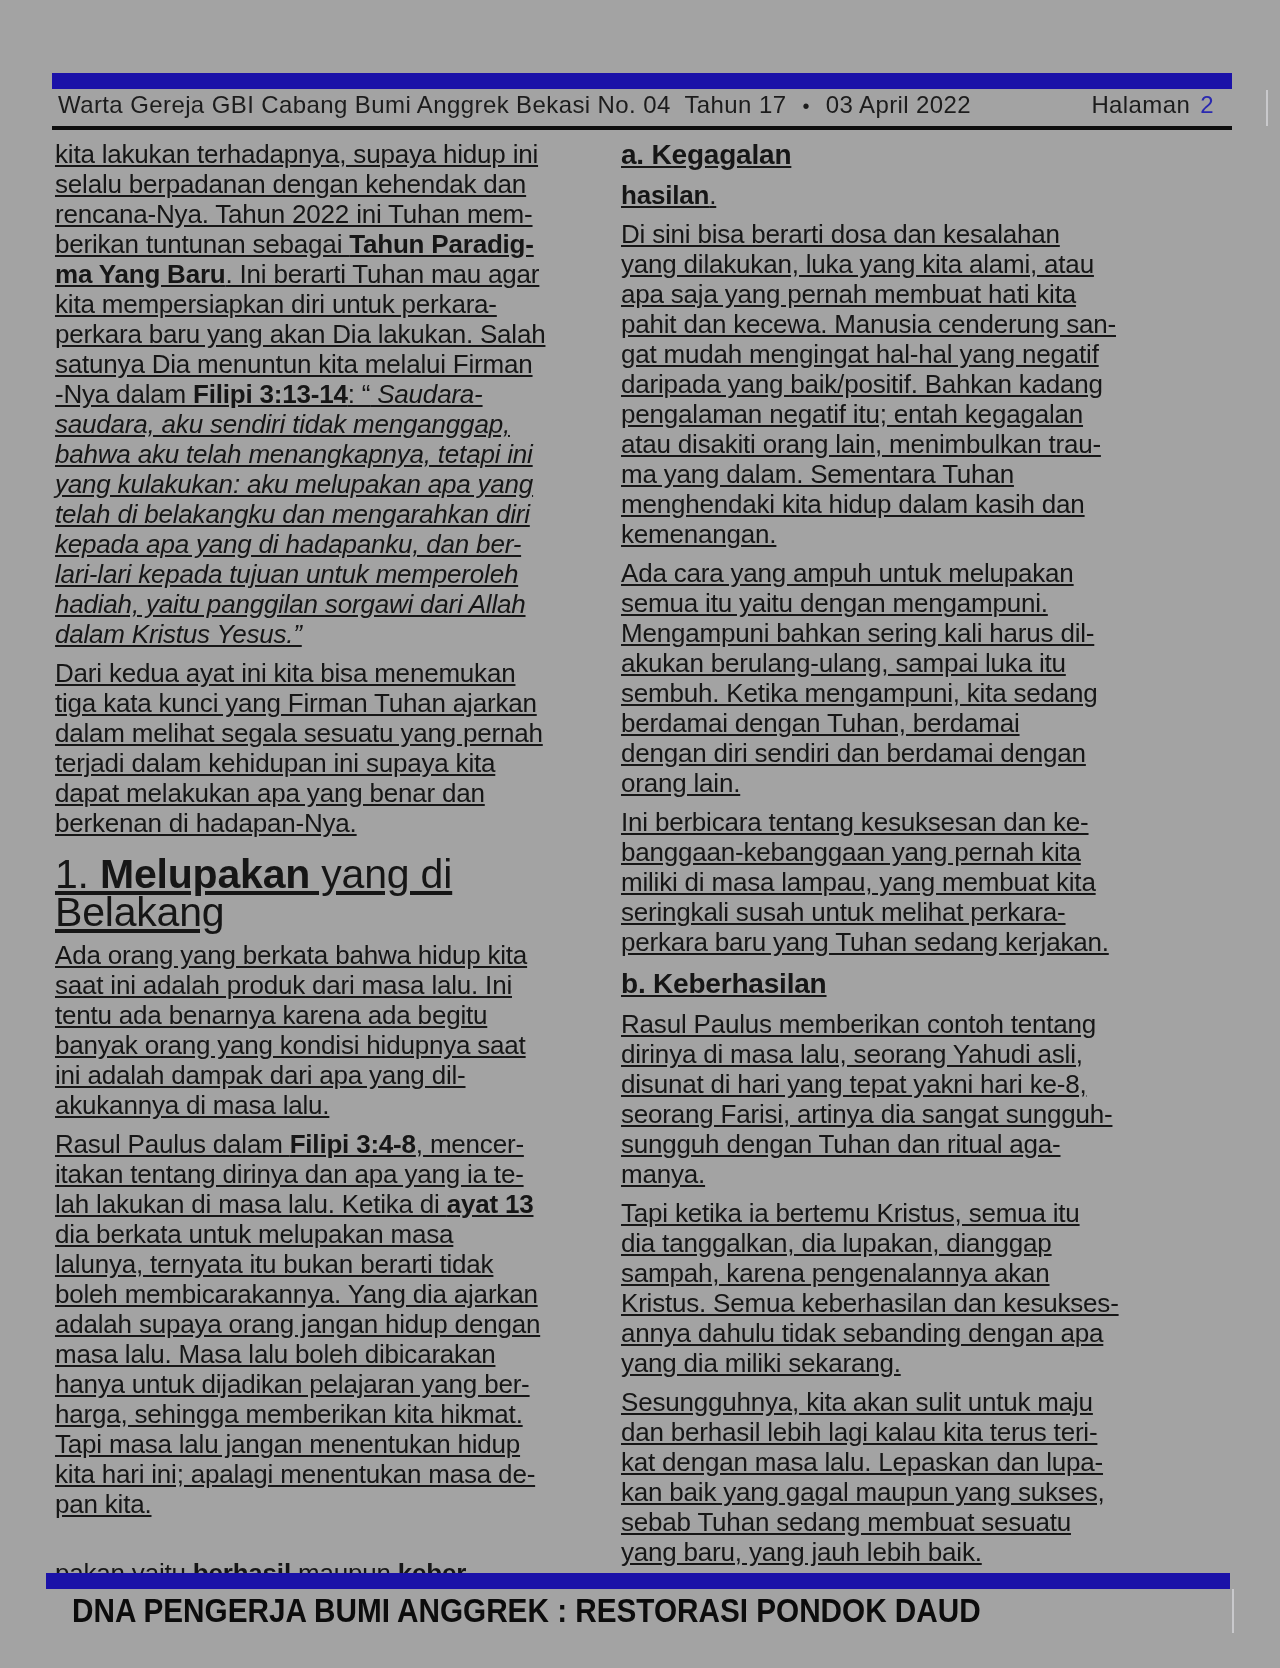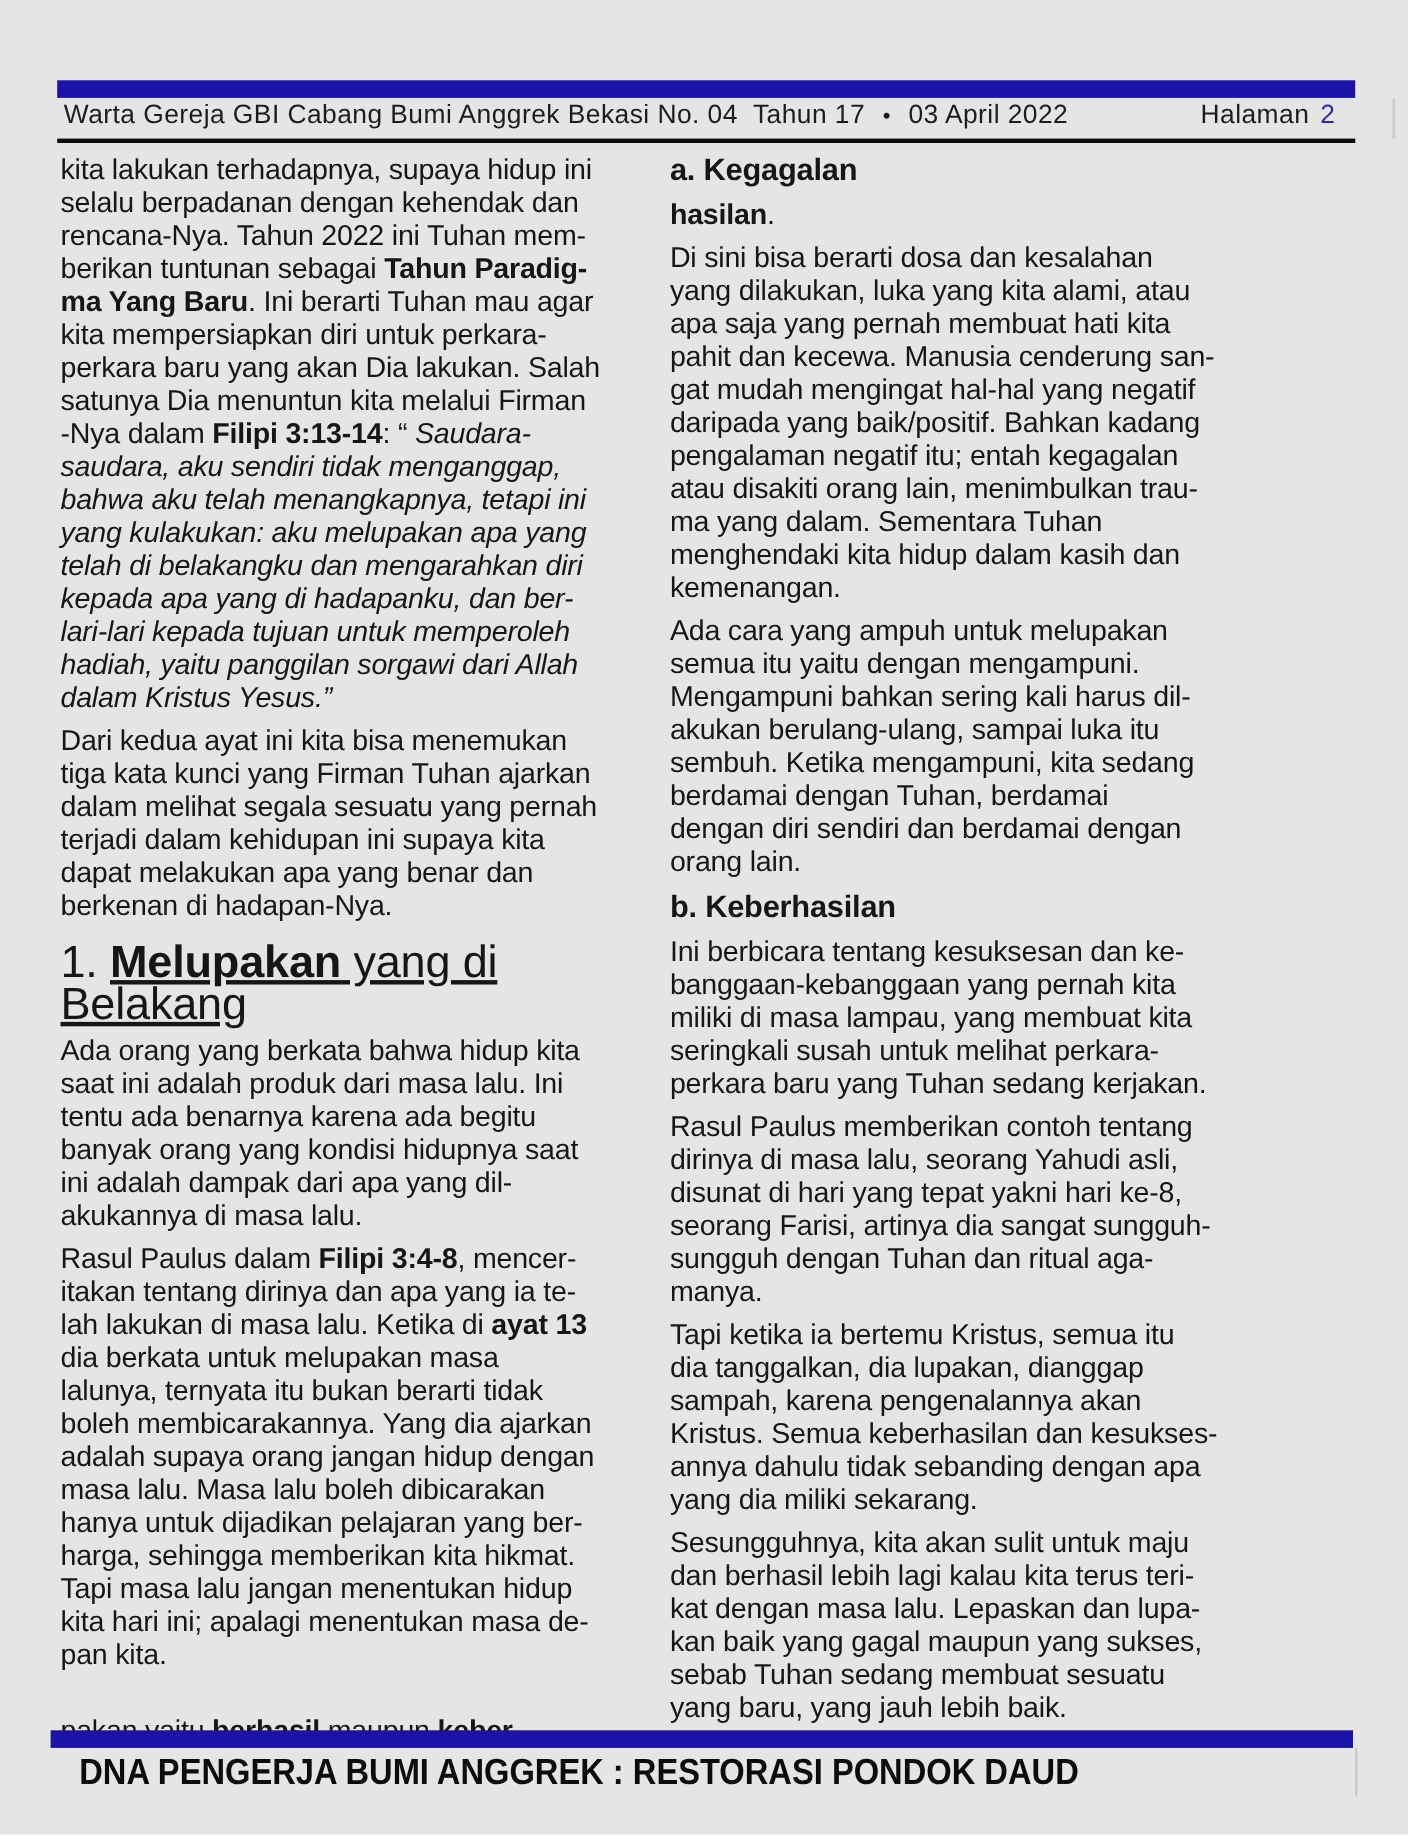--- a/index.html
+++ b/index.html
@@ -7,21 +7,21 @@
     padding: 0;
     width: 1280px;
     height: 1668px;
     background: #ffffff;
     overflow: hidden;
   }
   .page {
     position: relative;
     width: 1280px;
     height: 1668px;
-    background: #e5e5e5;
+    background: #a3a3a3;
     font-family: "Liberation Sans", sans-serif;
     color: #161616;
   }
   .top-bar {
     position: absolute;
     left: 52px;
     top: 73px;
     width: 1180px;
     height: 16px;
     background: #1b12a8;
@@ -55,21 +55,22 @@
     width: 1180px;
     height: 4px;
     background: #0e0e0e;
   }
   .content {
     position: absolute;
     left: 55px;
     top: 139px;
     width: 1172px;
     display: flex;
-    gap: 14px;
+    gap: 26px;
+    text-decoration: underline;
   }
   .col-left { width: 540px; flex: 0 0 540px; }
   .col-right { flex: 1; }
   .block {
     font-size: 26px;
     line-height: 30px;
     letter-spacing: -0.2px;
     margin: 9px 0;
   }
   .col > .block:first-child { margin-top: 0; }
@@ -140,22 +141,22 @@
         <div class="block heading"><span class="run">1. </span><span class="run b u">Melupakan</span><span class="run u"> yang di Belakang</span></div>
         <div class="block paragraph"><span class="run">Ada orang yang berkata bahwa hidup kita</span><br><span class="run">saat ini adalah produk dari masa lalu. Ini</span><br><span class="run">tentu ada benarnya karena ada begitu</span><br><span class="run">banyak orang yang kondisi hidupnya saat</span><br><span class="run">ini adalah dampak dari apa yang dil-</span><br><span class="run">akukannya di masa lalu.</span></div>
         <div class="block paragraph"><span class="run">Rasul Paulus dalam </span><span class="run b">Filipi 3:4-8</span><span class="run">, mencer-</span><br><span class="run">itakan tentang dirinya dan apa yang ia te-</span><br><span class="run">lah lakukan di masa lalu. Ketika di </span><span class="run b">ayat 13</span><br><span class="run">dia berkata untuk melupakan masa</span><br><span class="run">lalunya, ternyata itu bukan berarti tidak</span><br><span class="run">boleh membicarakannya. Yang dia ajarkan</span><br><span class="run">adalah supaya orang jangan hidup dengan</span><br><span class="run">masa lalu. Masa lalu boleh dibicarakan</span><br><span class="run">hanya untuk dijadikan pelajaran yang ber-</span><br><span class="run">harga, sehingga memberikan kita hikmat.</span><br><span class="run">Tapi masa lalu jangan menentukan hidup</span><br><span class="run">kita hari ini; apalagi menentukan masa de-</span><br><span class="run">pan kita.</span></div>
         <div class="block paragraph"><br><span class="run">pakan yaitu </span><span class="run b">berhasil</span><span class="run"> maupun </span><span class="run b">keber-</span></div>
       </div>
     <div class="col col-right">
         <div class="block subheading"><span class="run">a. Kegagalan</span></div>
         <div class="block paragraph"><span class="run b">hasilan</span><span class="run">.</span></div>
         <div class="block paragraph"><span class="run">Di sini bisa berarti dosa dan kesalahan</span><br><span class="run">yang dilakukan, luka yang kita alami, atau</span><br><span class="run">apa saja yang pernah membuat hati kita</span><br><span class="run">pahit dan kecewa. Manusia cenderung san-</span><br><span class="run">gat mudah mengingat hal-hal yang negatif</span><br><span class="run">daripada yang baik/positif. Bahkan kadang</span><br><span class="run">pengalaman negatif itu; entah kegagalan</span><br><span class="run">atau disakiti orang lain, menimbulkan trau-</span><br><span class="run">ma yang dalam. Sementara Tuhan</span><br><span class="run">menghendaki kita hidup dalam kasih dan</span><br><span class="run">kemenangan.</span></div>
         <div class="block paragraph"><span class="run">Ada cara yang ampuh untuk melupakan</span><br><span class="run">semua itu yaitu dengan mengampuni.</span><br><span class="run">Mengampuni bahkan sering kali harus dil-</span><br><span class="run">akukan berulang-ulang, sampai luka itu</span><br><span class="run">sembuh. Ketika mengampuni, kita sedang</span><br><span class="run">berdamai dengan Tuhan, berdamai</span><br><span class="run">dengan diri sendiri dan berdamai dengan</span><br><span class="run">orang lain.</span></div>
+        <div class="block paragraph"><span class="run">Ini berbicara tentang kesuksesan dan ke-</span><br><span class="run">banggaan-kebanggaan yang pernah kita</span><br><span class="run">miliki di masa lampau, yang membuat kita</span><br><span class="run">seringkali susah untuk melihat perkara-</span><br><span class="run">perkara baru yang Tuhan sedang kerjakan.</span></div>
         <div class="block subheading"><span class="run">b. Keberhasilan</span></div>
-        <div class="block paragraph"><span class="run">Ini berbicara tentang kesuksesan dan ke-</span><br><span class="run">banggaan-kebanggaan yang pernah kita</span><br><span class="run">miliki di masa lampau, yang membuat kita</span><br><span class="run">seringkali susah untuk melihat perkara-</span><br><span class="run">perkara baru yang Tuhan sedang kerjakan.</span></div>
         <div class="block paragraph"><span class="run">Rasul Paulus memberikan contoh tentang</span><br><span class="run">dirinya di masa lalu, seorang Yahudi asli,</span><br><span class="run">disunat di hari yang tepat yakni hari ke-8,</span><br><span class="run">seorang Farisi, artinya dia sangat sungguh-</span><br><span class="run">sungguh dengan Tuhan dan ritual aga-</span><br><span class="run">manya.</span></div>
         <div class="block paragraph"><span class="run">Tapi ketika ia bertemu Kristus, semua itu</span><br><span class="run">dia tanggalkan, dia lupakan, dianggap</span><br><span class="run">sampah, karena pengenalannya akan</span><br><span class="run">Kristus. Semua keberhasilan dan kesukses-</span><br><span class="run">annya dahulu tidak sebanding dengan apa</span><br><span class="run">yang dia miliki sekarang.</span></div>
         <div class="block paragraph"><span class="run">Sesungguhnya, kita akan sulit untuk maju</span><br><span class="run">dan berhasil lebih lagi kalau kita terus teri-</span><br><span class="run">kat dengan masa lalu. Lepaskan dan lupa-</span><br><span class="run">kan baik yang gagal maupun yang sukses,</span><br><span class="run">sebab Tuhan sedang membuat sesuatu</span><br><span class="run">yang baru, yang jauh lebih baik.</span></div>
       </div>
   </div>
 
   <div class="footer-bar"></div>
   <div class="footer-text">DNA PENGERJA BUMI ANGGREK : RESTORASI PONDOK DAUD</div>
   <div class="vline vline-bottom"></div>
 

